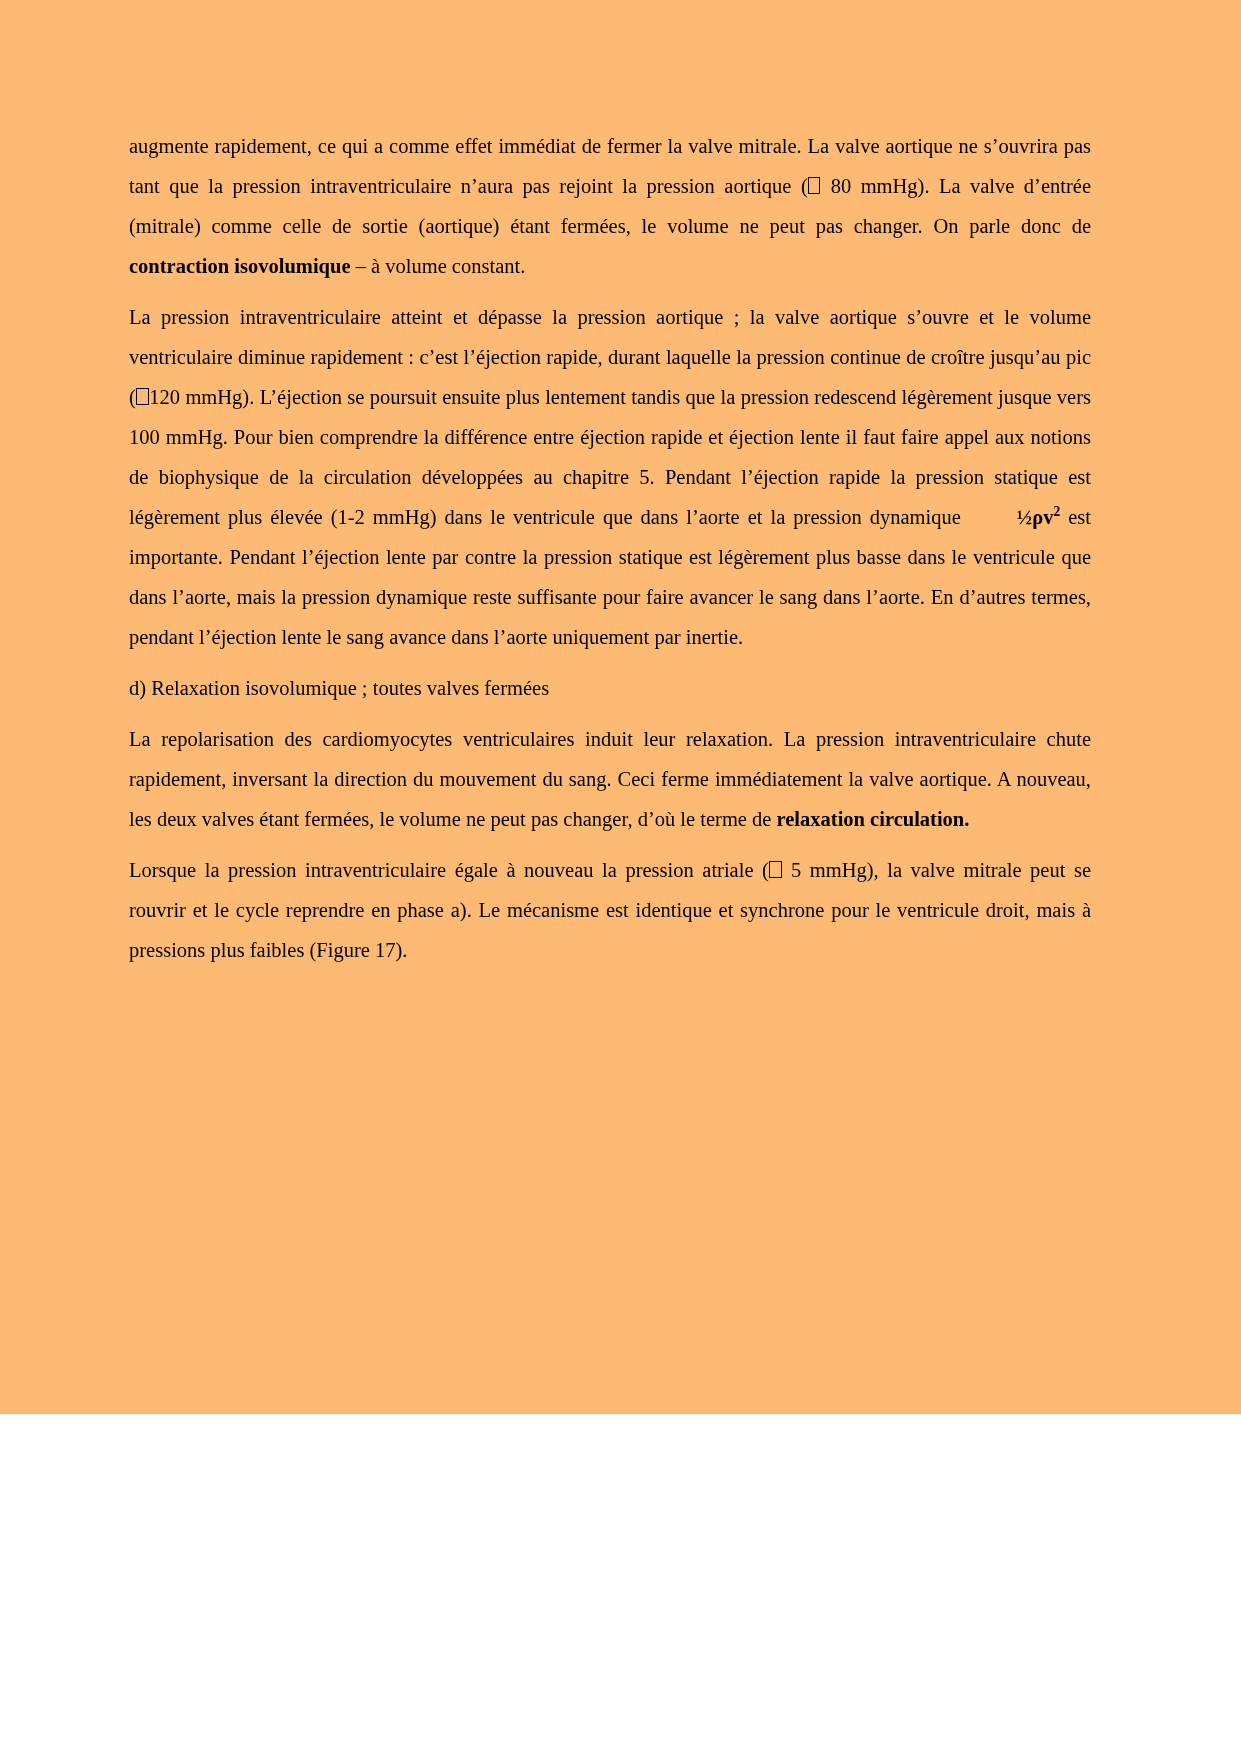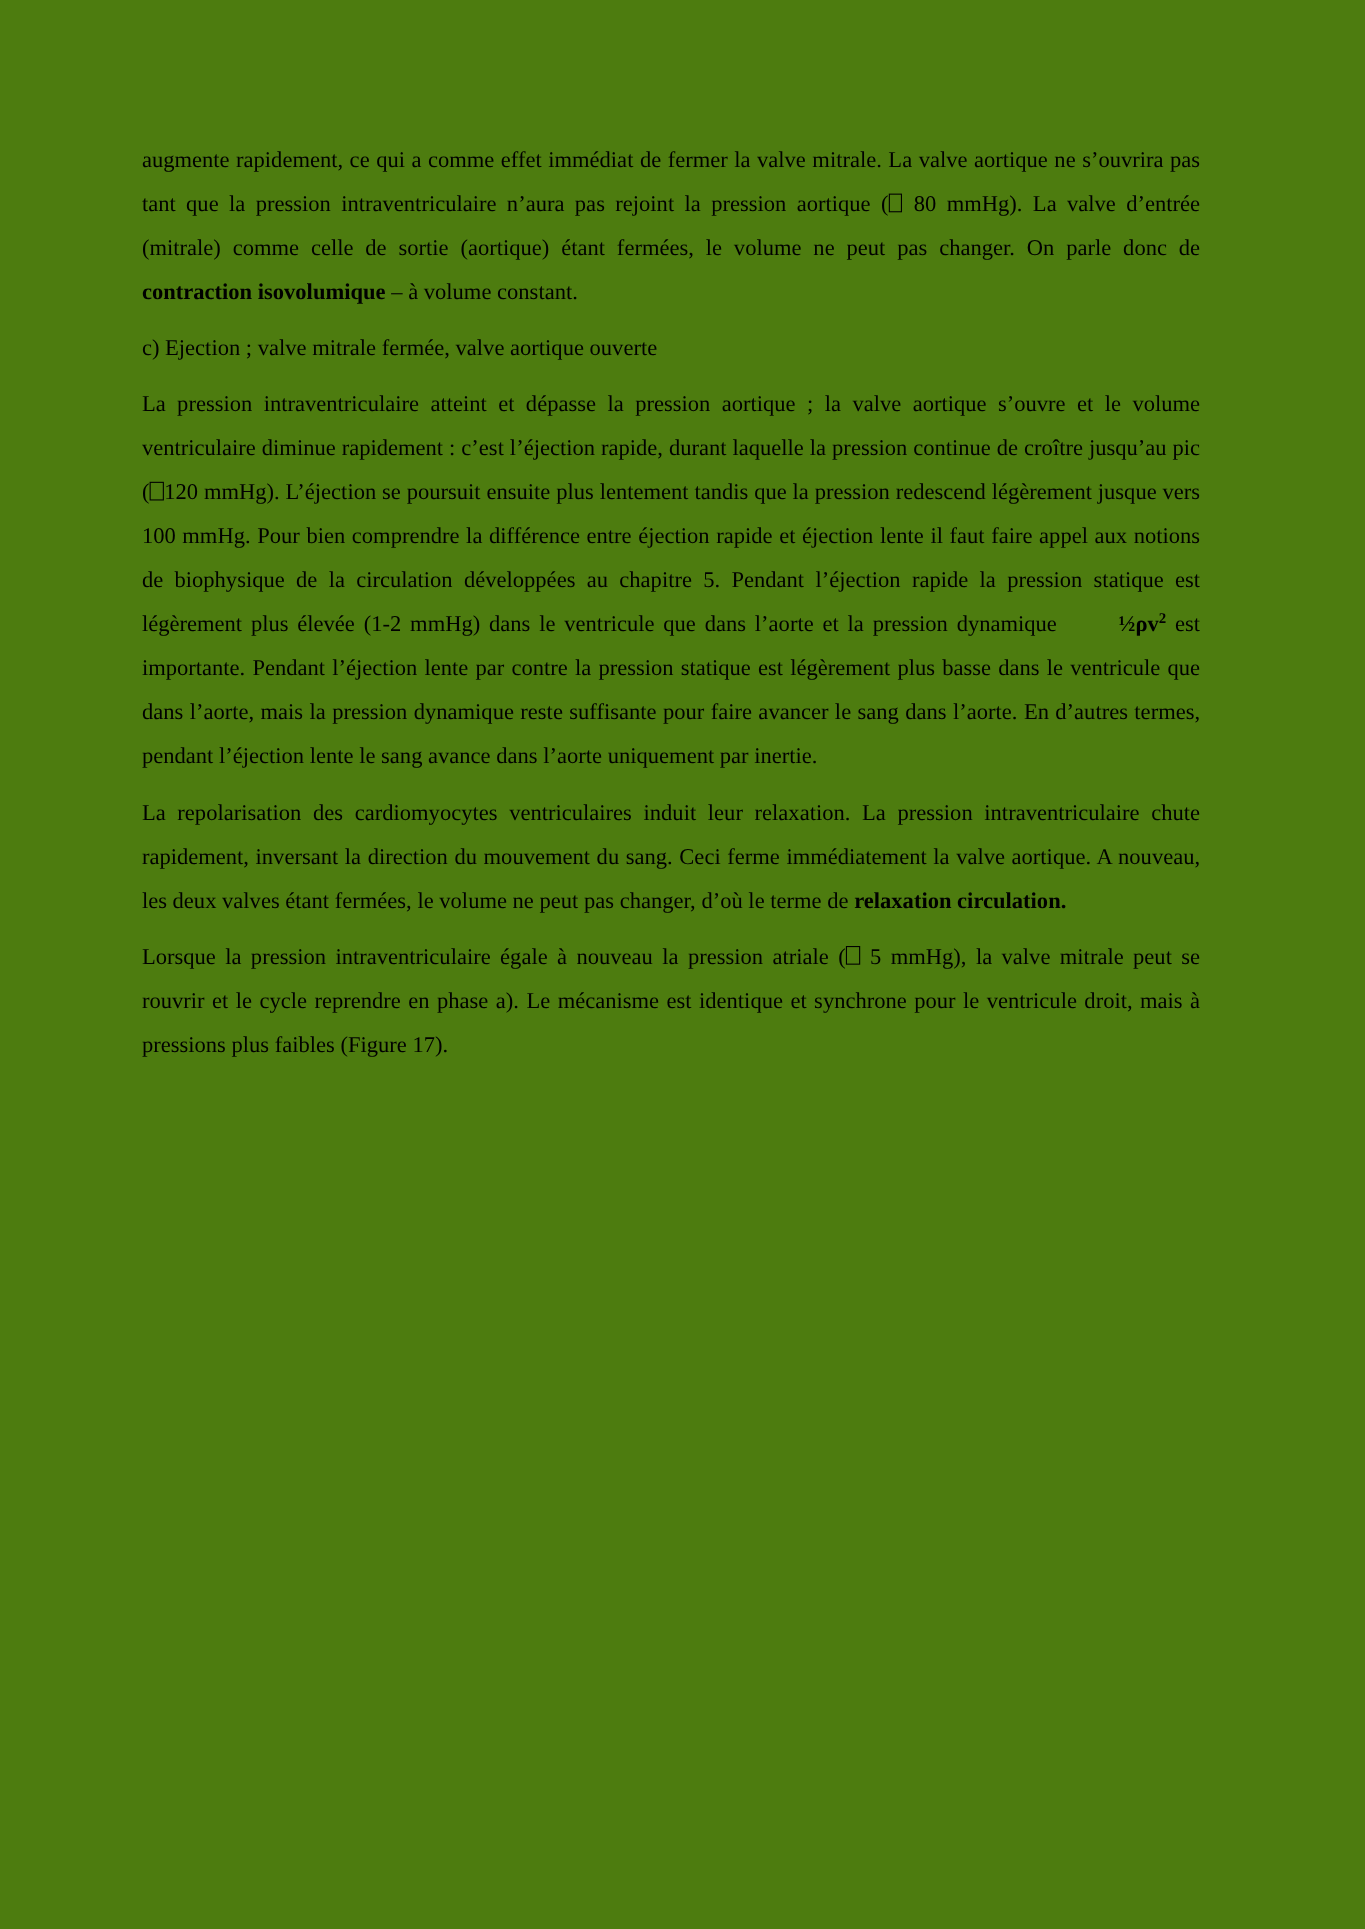--- a/index.html
+++ b/index.html
@@ -3,22 +3,22 @@
 <meta charset="utf-8">
 <style>
   html, body {
     margin: 0;
     padding: 0;
     background: #ffffff;
   }
   .page {
     position: relative;
     width: 1241px;
-    height: 1754px;
-    background: #4d7c0f;
+    height: 1414px;
+    background: #fdba74;
     margin: 0 auto;
     overflow: hidden;
   }
   .content {
     position: absolute;
     left: 129px;
     top: 126px;
     width: 962px;
   }
   .para {
@@ -70,23 +70,23 @@
   }
 </style>
 </head>
 <body>
 
 <div class="page">
   <div class="content">
 
     <p class="para"><span>augmente rapidement, ce qui a comme effet immédiat de fermer la valve mitrale. La valve aortique ne s’ouvrira pas tant que la pression intraventriculaire n’aura pas rejoint la pression aortique (</span><span class="tofu"></span><span> 80 mmHg). La valve d’entrée (mitrale) comme celle de sortie (aortique) étant fermées, le volume ne peut pas changer. On parle donc de </span><b>contraction isovolumique</b><span> – à volume constant.</span></p>
 
-    <p class="heading"><span>c)  Ejection ; valve mitrale fermée, valve aortique ouverte</span></p>
 
     <p class="para"><span>La pression intraventriculaire atteint et dépasse la pression aortique ; la valve aortique s’ouvre et le volume ventriculaire diminue rapidement : c’est l’éjection rapide, durant laquelle la pression continue de croître jusqu’au pic (</span><span class="tofu"></span><span>120 mmHg). L’éjection se poursuit ensuite plus lentement tandis que la pression redescend légèrement jusque vers 100 mmHg. Pour bien comprendre la différence entre éjection rapide et éjection lente il faut faire appel aux notions de biophysique de la circulation développées au chapitre 5. Pendant l’éjection rapide la pression statique est légèrement plus élevée (1-2 mmHg) dans le ventricule que dans l’aorte et la pression dynamique </span><span class="formula"><span>½</span><span class="rho">ρ</span><span>v</span><sup>2</sup></span><span> est importante. Pendant l’éjection lente par contre la pression statique est légèrement plus basse dans le ventricule que dans l’aorte, mais la pression dynamique reste suffisante pour faire avancer le sang dans l’aorte. En d’autres termes, pendant l’éjection lente le sang avance dans l’aorte uniquement par inertie.</span></p>
 
+    <p class="heading"><span>d) Relaxation isovolumique ; toutes valves fermées</span></p>
 
     <p class="para"><span>La repolarisation des cardiomyocytes ventriculaires induit leur relaxation. La pression intraventriculaire chute rapidement, inversant la direction du mouvement du sang. Ceci ferme immédiatement la valve aortique. A nouveau, les deux valves étant fermées, le volume ne peut pas changer, d’où le terme de </span><b>relaxation circulation.</b></p>
 
     <p class="para"><span>Lorsque la pression intraventriculaire égale à nouveau la pression atriale (</span><span class="tofu"></span><span> 5 mmHg), la valve mitrale peut se rouvrir et le cycle reprendre en phase a). Le mécanisme est identique et synchrone pour le ventricule droit, mais à pressions plus faibles (Figure 17).</span></p>
 
   </div>
 </div>
 
 </body></html>

